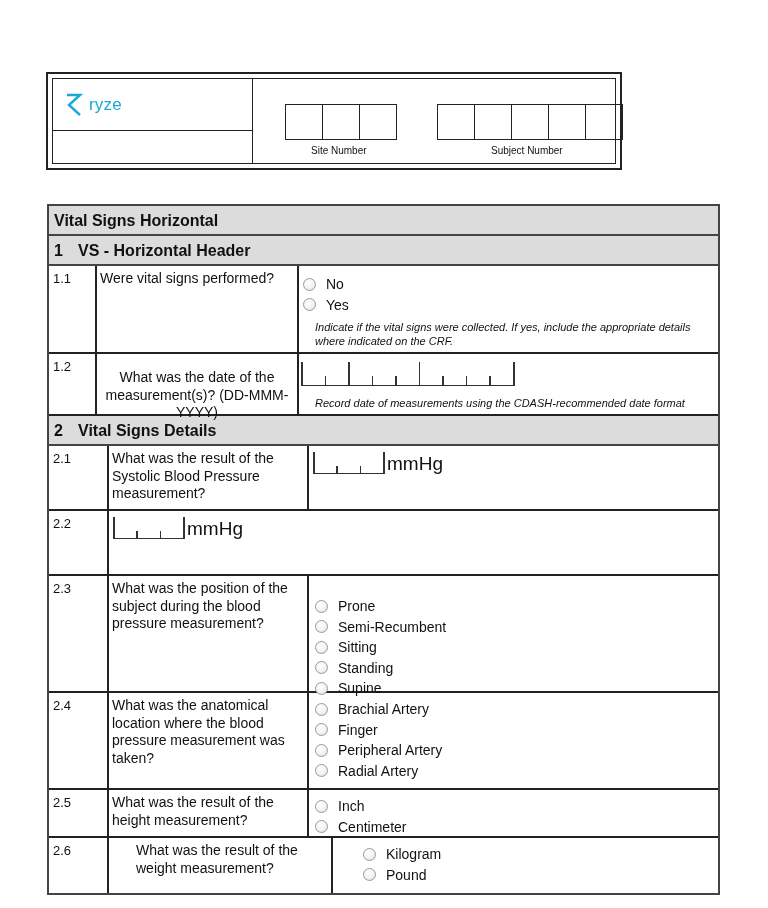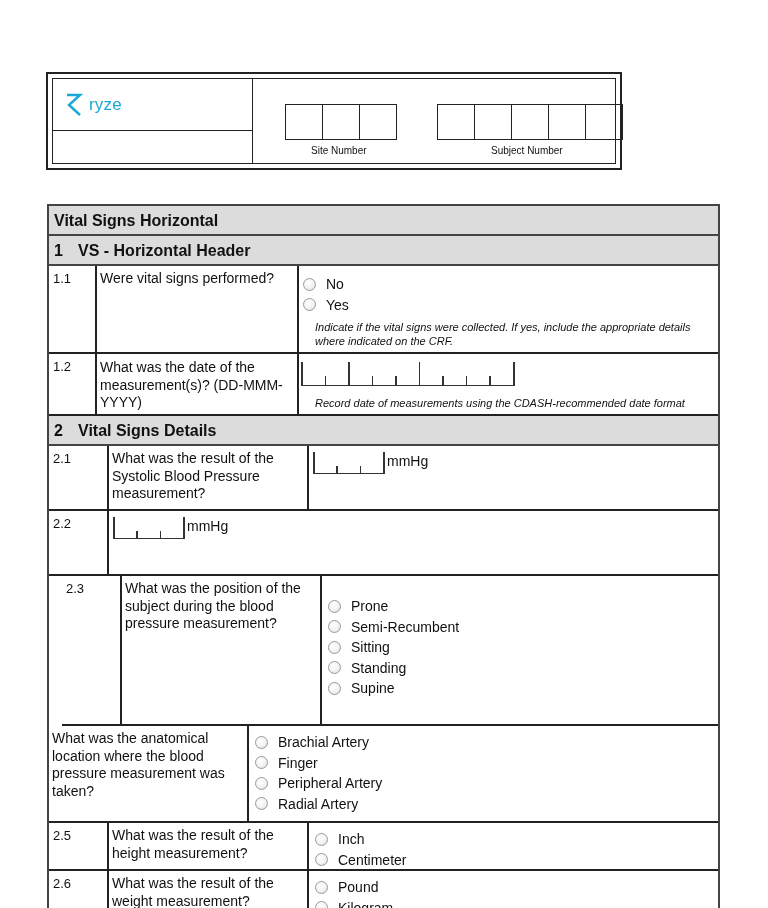--- a/index.html
+++ b/index.html
@@ -51,21 +51,21 @@
   .band {
     background: #dcdcdc; font-weight: bold; font-size: 16px;
     padding: 4px 5px; border-bottom: 2px solid #444;
     height: 30px; line-height: 22px;
   }
   .band.title { height: 30px; }
   .band .num { display: inline-block; width: 24px; }
   .row {
     display: flex; border-bottom: 2px solid #222; position: relative;
   }
-  .row:last-child { border-bottom: none; }
+  .row:last-child { border-bottom: none; gap: 24px; }
   .c-num {
     flex: 0 0 auto; font-size: 13px; padding: 5px 4px;
     border-right: 2px solid #222;
   }
   .c-q {
     flex: 0 0 auto; font-size: 14px; line-height: 17.5px; padding: 4px 3px;
     border-right: 2px solid #222;
   }
   .c-a { flex: 1 1 auto; font-size: 14px; padding: 6px 6px; position: relative; }
 
@@ -87,21 +87,21 @@
   }
 
   
   .ticks { position: relative; height: 28px; }
   .ticks .base {
     position: absolute; left: 0; bottom: 0; height: 1.5px; background: #333;
   }
   .ticks .tick {
     position: absolute; bottom: 0; width: 1.5px; background: #333;
   }
-  .unit { position: absolute; font-size: 14px; }
+  .unit { position: absolute; font-size: 19px; }
 </style>
 </head>
 <body>
 
 <div class="hdr-outer">
   <div class="hdr-inner">
     <div class="hdr-left">
       <div class="hdr-logo-cell">
         <div class="logo">
           <svg width="18" height="24" viewBox="0 0 18 24">
@@ -149,21 +149,21 @@
       <div class="radio-item">
         <span class="radio"></span>
         <span>Yes</span>
       </div>
       <div class="hint" style="margin-top:5px;">Indicate if the vital signs were collected. If yes, include the appropriate details where indicated on the CRF.</div>
     </div>
   </div>
 
   <div class="row sec1" style="height:62px;">
     <div class="c-num">1.2</div>
-    <div class="c-q" style="padding-top:5px;">What was the date of the measurement(s)? (DD-MMM-YYYY)</div>
+    <div class="c-q" style="padding-top:15px;text-align:center;">What was the date of the measurement(s)? (DD-MMM-YYYY)</div>
     <div class="c-a" style="padding:0;">
       <div class="ticks" id="date-ticks" style="position:absolute;left:2px;top:4px;width:220px;height:28px;">
           <div class="base" style="width: 212px;"></div>
           <div class="tick" style="left: 0px; height: 24px;"></div>
           <div class="tick" style="left: 23.5556px; height: 10px;"></div>
           <div class="tick" style="left: 47.1111px; height: 24px;"></div>
           <div class="tick" style="left: 70.6667px; height: 10px;"></div>
           <div class="tick" style="left: 94.2222px; height: 10px;"></div>
           <div class="tick" style="left: 117.778px; height: 24px;"></div>
           <div class="tick" style="left: 141.333px; height: 10px;"></div>
@@ -201,21 +201,21 @@
           <div class="base" style="width: 70px;"></div>
           <div class="tick" style="left: 0px; height: 22px;"></div>
           <div class="tick" style="left: 23.3333px; height: 8px;"></div>
           <div class="tick" style="left: 46.6667px; height: 8px;"></div>
           <div class="tick" style="left: 70px; height: 22px;"></div>
         </div>
       <span class="unit" style="left:78px;top:7px;">mmHg</span>
     </div>
   </div>
 
-  <div class="row sec2" style="height:150px;margin-left:13px;">
+  <div class="row sec2" style="height:117px;">
     <div class="c-num">2.3</div>
     <div class="c-q">What was the position of the subject during the blood pressure measurement?</div>
     <div class="c-a radio-list" style="padding-top:20px;text-align:right;">
         <div class="radio-item">
           <span class="radio"></span>
           <span>Prone</span>
         </div>
         <div class="radio-item">
           <span class="radio"></span>
           <span>Semi-Recumbent</span>
@@ -229,20 +229,21 @@
           <span>Standing</span>
         </div>
         <div class="radio-item">
           <span class="radio"></span>
           <span>Supine</span>
         </div>
       </div>
   </div>
 
   <div class="row sec2" style="height:97px;">
+    <div class="c-num">2.4</div>
     <div class="c-q">What was the anatomical location where the blood pressure measurement was taken?</div>
     <div class="c-a radio-list" style="padding-top:6px;">
         <div class="radio-item">
           <span class="radio"></span>
           <span>Brachial Artery</span>
         </div>
         <div class="radio-item">
           <span class="radio"></span>
           <span>Finger</span>
         </div>
@@ -271,21 +272,21 @@
         </div>
       </div>
   </div>
 
   <div class="row sec2" style="height:55px;">
     <div class="c-num">2.6</div>
     <div class="c-q">What was the result of the weight measurement?</div>
     <div class="c-a radio-list" style="padding-top:6px;">
         <div class="radio-item">
           <span class="radio"></span>
+          <span>Kilogram</span>
+        </div>
+        <div class="radio-item">
+          <span class="radio"></span>
           <span>Pound</span>
         </div>
-        <div class="radio-item">
-          <span class="radio"></span>
-          <span>Kilogram</span>
-        </div>
       </div>
   </div>
 </div>
 
 </body></html>

